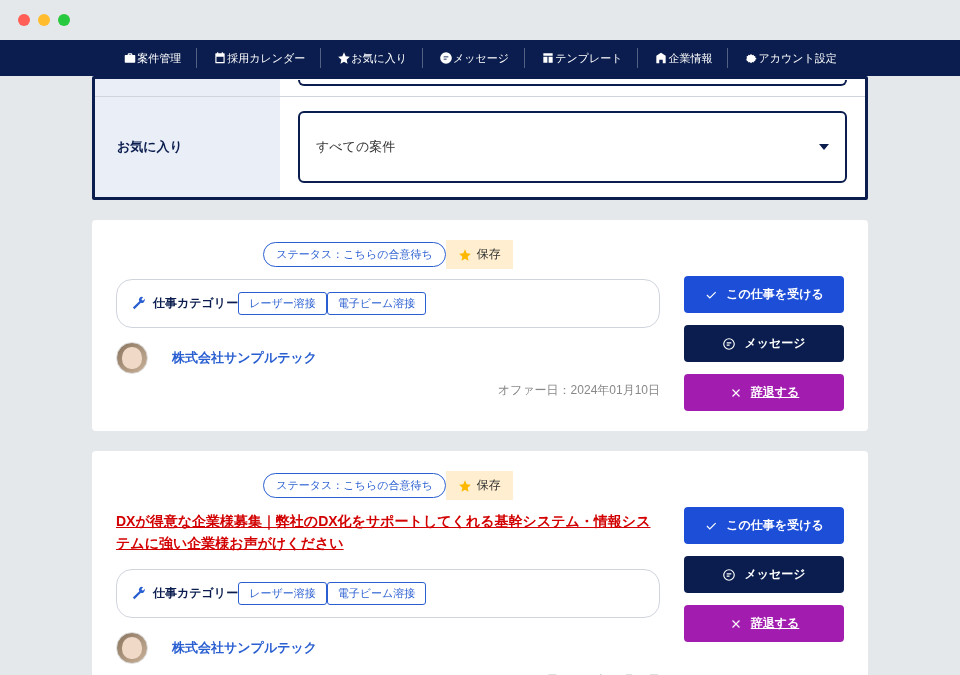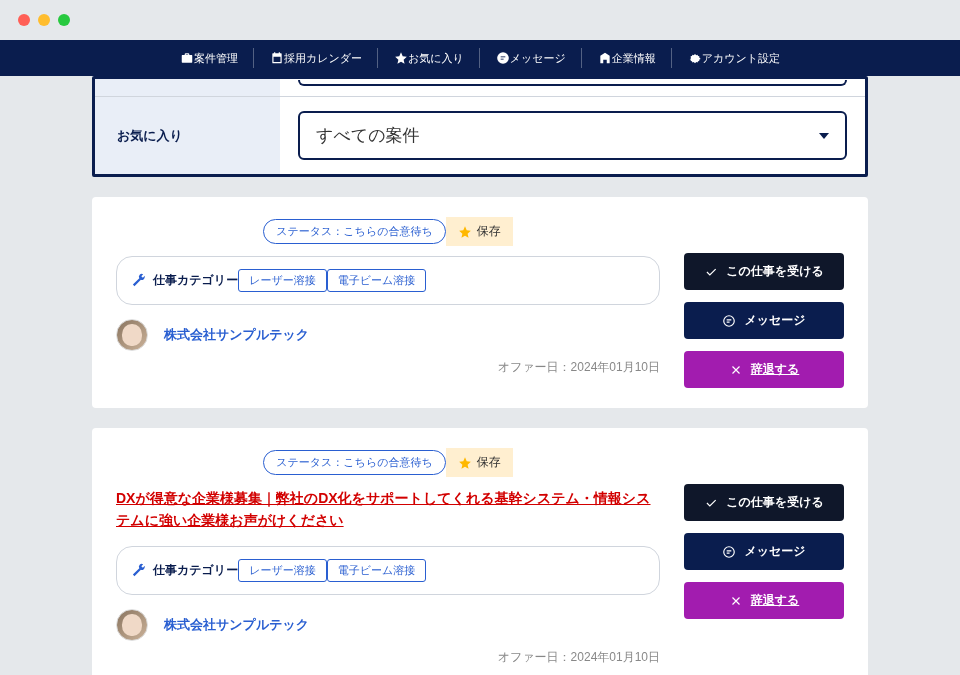--- a/index.html
+++ b/index.html
@@ -86,25 +86,25 @@
       display: flex;
       align-items: center;
     }
     .filter-control {
       flex: 1;
       padding: 14px 18px;
     }
     .select {
       border: 2px solid #0a1d4e;
       border-radius: 6px;
-      padding: 11px 16px;
+      padding: 25px 16px;
       display: flex;
       justify-content: space-between;
       align-items: center;
-      font-size: 17px;
+      font-size: 13px;
       color: #333;
       cursor: pointer;
     }
     .select .caret {
       width: 0; height: 0;
       border-left: 5px solid transparent;
       border-right: 5px solid transparent;
       border-top: 6px solid #0a1d4e;
     }
     
@@ -171,21 +171,21 @@
     .tag {
       border: 1px solid #2a5fd1;
       color: #2a5fd1;
       border-radius: 3px;
       padding: 3px 10px;
       font-size: 11px;
     }
     .company-row {
       display: flex;
       align-items: center;
-      gap: 16px;
+      gap: 24px;
       margin-bottom: 8px;
     }
     .avatar {
       width: 32px; height: 32px;
       border-radius: 50%;
       background: linear-gradient(135deg,#8a7560,#cbb299);
       display: flex;
       align-items: center;
       justify-content: center;
       border: 1px solid #ddd;
@@ -223,21 +223,21 @@
       padding: 10px;
       display: flex;
       align-items: center;
       justify-content: center;
       gap: 8px;
       font-size: 12px;
       color: #fff;
       cursor: pointer;
       font-weight: bold;
     }
-    .btn-accept { background: #0f172a; }
+    .btn-accept { background: #1d4ed8; }
     .btn-message { background: #0a1d4e; }
     .btn-decline { background: #a21caf; text-decoration: underline; }
     .btn-icon { width: 14px; height: 14px; fill: none; stroke: #fff; stroke-width: 2; }
   </style>
 </head>
 <body>
 
 <div class="window">
   <div class="titlebar">
     <span class="dot dot-red"></span>
@@ -263,20 +263,26 @@
           <path d="M12 2l2.9 6.9L22 10l-5.5 5 1.6 7L12 18.5 5.9 22l1.6-7L2 10l7.1-1.1L12 2z"></path>
         </svg>
       <span>お気に入り</span>
     </div>
     <div class="nav-item">
       <svg class="nav-icon" viewBox="0 0 24 24">
           <circle cx="12" cy="12" r="10"></circle>
           <path d="M8 10h8M8 14h5" stroke="#0a1d4e" stroke-width="1.5"></path>
         </svg>
       <span>メッセージ</span>
+    </div>
+    <div class="nav-item">
+      <svg class="nav-icon" viewBox="0 0 24 24">
+          <path d="M4 4h16v4H4V4zm0 6h7v10H4V10zm9 0h7v10h-7V10z"></path>
+        </svg>
+      <span>テンプレート</span>
     </div>
     <div class="nav-item">
       <svg class="nav-icon" viewBox="0 0 24 24">
           <path d="M4 21V8l8-5 8 5v13h-5v-6h-6v6H4z"></path>
         </svg>
       <span>企業情報</span>
     </div>
     <div class="nav-item">
       <svg class="nav-icon" viewBox="0 0 24 24">
           <path d="M12 8a4 4 0 100 8 4 4 0 000-8zm9 4l-2-1 .5-2.2-2.3-.3-.8-2.1-2.2.8L12 5l-2.2 2.2-2.2-.8-.8 2.1-2.3.3L5 13l-2 1 2 1-.5 2.2 2.3.3.8 2.1 2.2-.8L12 21l2.2-2.2 2.2.8.8-2.1 2.3-.3L19 15l2-1z"></path>

